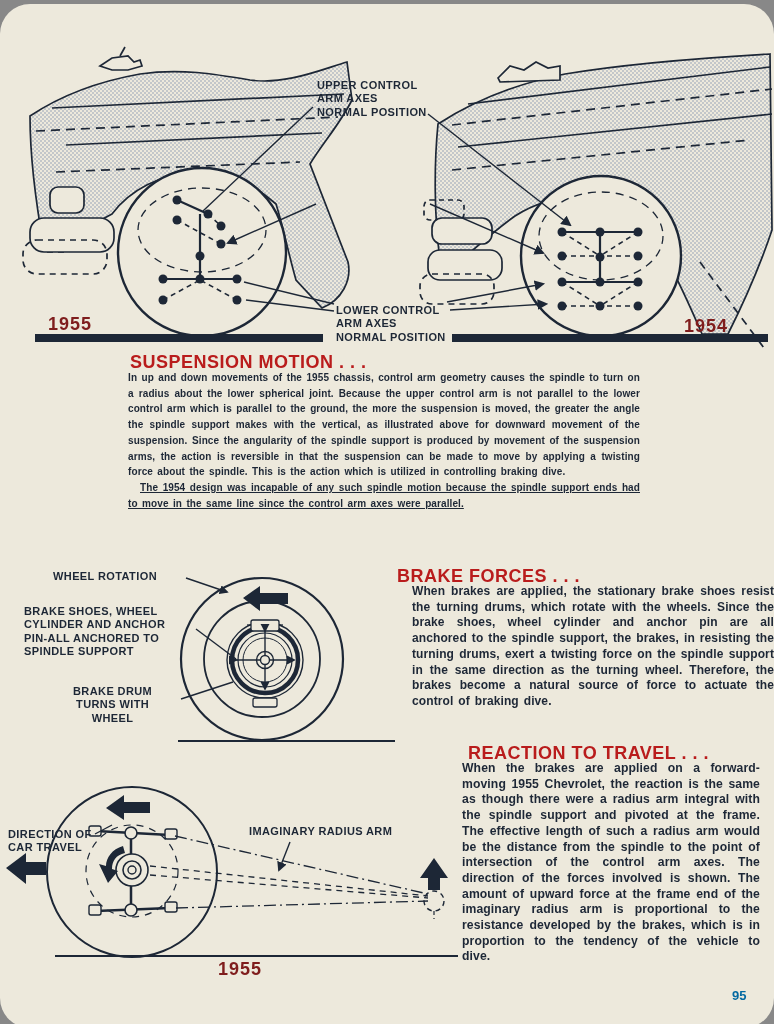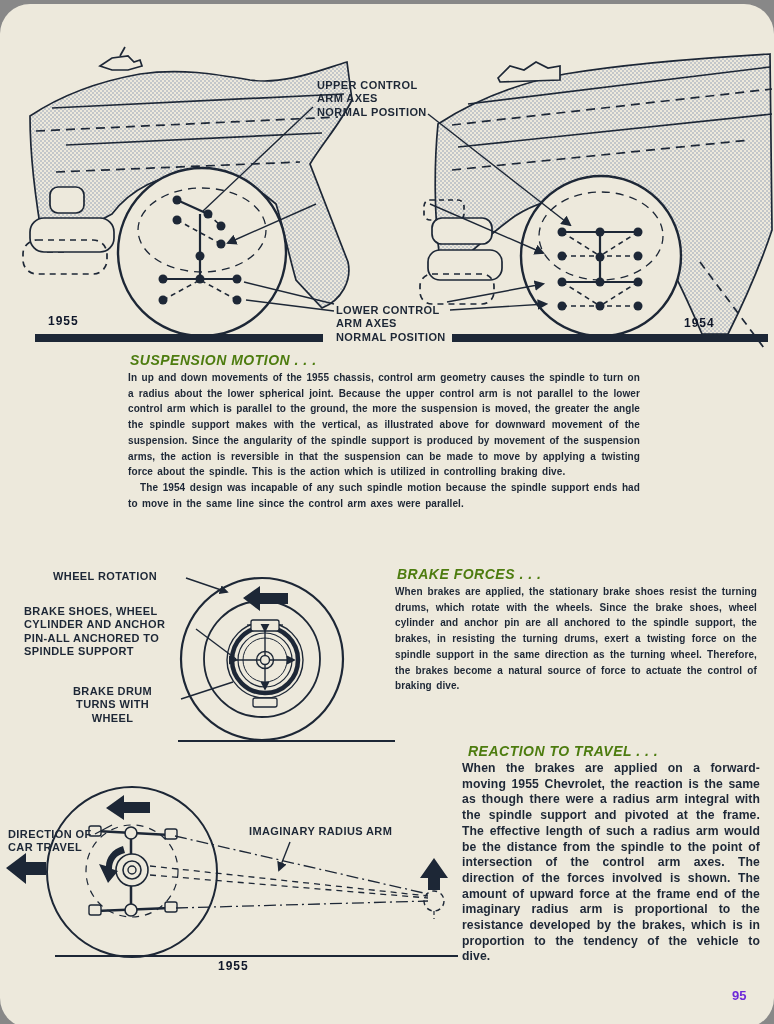--- a/index.html
+++ b/index.html
@@ -6,31 +6,31 @@
   .page{
     position:relative;width:774px;height:1024px;margin:4px auto;
     background:#ede9dc;overflow:hidden;
     font-family:"Liberation Sans", sans-serif;color:#1d2736;border-radius:30px;
   }
   .abs{position:absolute;}
   .lbl{
     position:absolute;font-weight:bold;font-size:11px;line-height:13.4px;
     letter-spacing:.4px;white-space:pre-line;color:#1d2736;
   }
-  .yr{position:absolute;font-weight:bold;font-size:12px;letter-spacing:1px;color:#0f172a;}
+  .yr{position:absolute;font-weight:bold;font-size:18px;letter-spacing:1px;color:#7f1d1d;}
   .hd{
-    position:absolute;font-weight:bold;font-size:14px;letter-spacing:.5px;color:#4d7c0f;font-style:italic;
+    position:absolute;font-weight:bold;font-size:18px;letter-spacing:.5px;color:#b91c1c;
   }
   .body-txt{
     position:absolute;font-weight:bold;font-size:10px;line-height:15.7px;
     text-align:justify;letter-spacing:.1px;word-spacing:1.5px;color:#1d2736;
   }
   .body-txt p{margin:0;}
-  .body-txt p + p{text-indent:12px;}
-  .pageno{position:absolute;font-weight:bold;font-size:13px;color:#6d28d9;}
+  .body-txt p + p{text-indent:12px;text-decoration:underline;}
+  .pageno{position:absolute;font-weight:bold;font-size:13px;color:#0369a1;}
   svg{display:block;}
 </style>
 </head>
 <body>
 
 <div class="page">
 
   <svg class="abs" style="left:0;top:0" width="774" height="346" viewBox="0 0 774 346">
     <defs>
       <pattern id="ht" width="4" height="4" patternUnits="userSpaceOnUse">
@@ -207,21 +207,21 @@
   <div class="lbl" style="left:53px;top:566px">WHEEL ROTATION</div>
   <div class="lbl" style="left:73px;top:681px;text-align:center">BRAKE DRUM
 TURNS WITH
 WHEEL</div>
   <div class="lbl" style="left:24px;top:601px">BRAKE SHOES, WHEEL
 CYLINDER AND ANCHOR
 PIN-ALL ANCHORED TO
 SPINDLE SUPPORT</div>
 
   <div class="hd" style="left:397px;top:562px">BRAKE FORCES .  .  .</div>
-  <div class="body-txt" style="left:395px;top:580px;width:362px;font-size:10px">
+  <div class="body-txt" style="left:412px;top:580px;width:362px;font-size:12px">
     <p>When brakes are applied, the stationary brake shoes resist the turning drums, which rotate with the wheels. Since the brake shoes, wheel cylinder and anchor pin are all anchored to the spindle support, the brakes, in resisting the turning drums, exert a twisting force on the spindle support in the same direction as the turning wheel. Therefore, the brakes become a natural source of force to actuate the control of braking dive.</p>
   </div>
 
   <div class="hd" style="left:468px;top:739px">REACTION TO TRAVEL .  .  .</div>
   <div class="body-txt" style="left:462px;top:757px;width:298px;font-size:12.2px">
     <p>When the brakes are applied on a forward-moving 1955 Chevrolet, the reaction is the same as though there were a radius arm integral with the spindle support and pivoted at the frame. The effective length of such a radius arm would be the distance from the spindle to the point of intersection of the control arm axes. The direction of the forces involved is shown. The amount of upward force at the frame end of the imaginary radius arm is proportional to the resistance developed by the brakes, which is in proportion to the tendency of the vehicle to dive.</p>
   </div>
 
   <svg class="abs" style="left:0;top:780px" width="460" height="200" viewBox="0 0 460 200">
     <circle cx="132" cy="88" r="85" fill="none" stroke="#1d2736" stroke-width="2"></circle>

